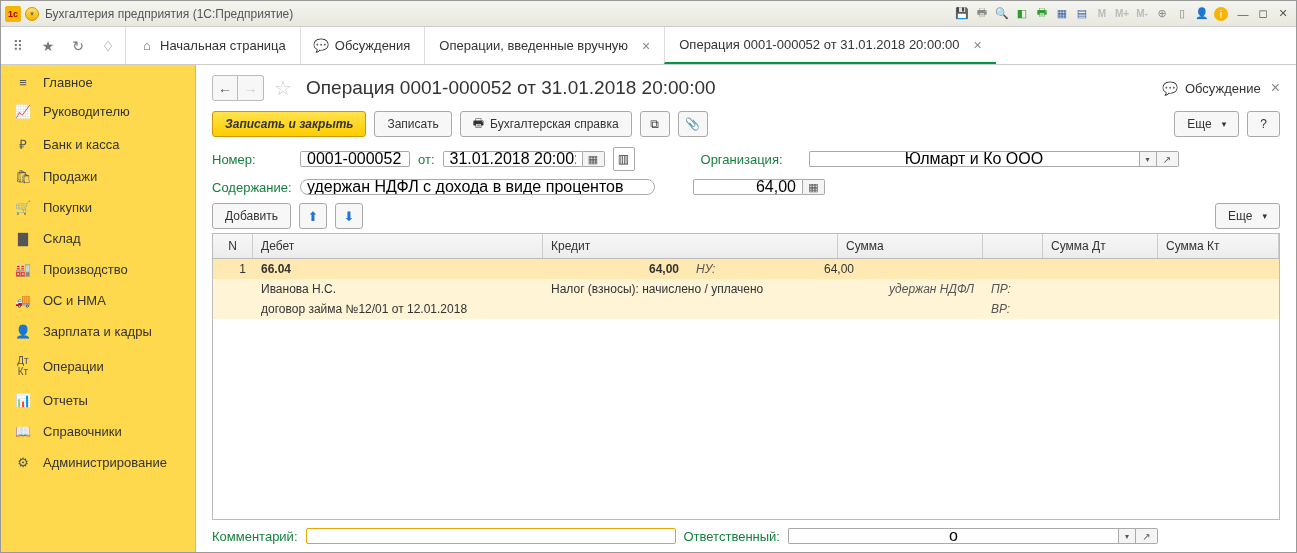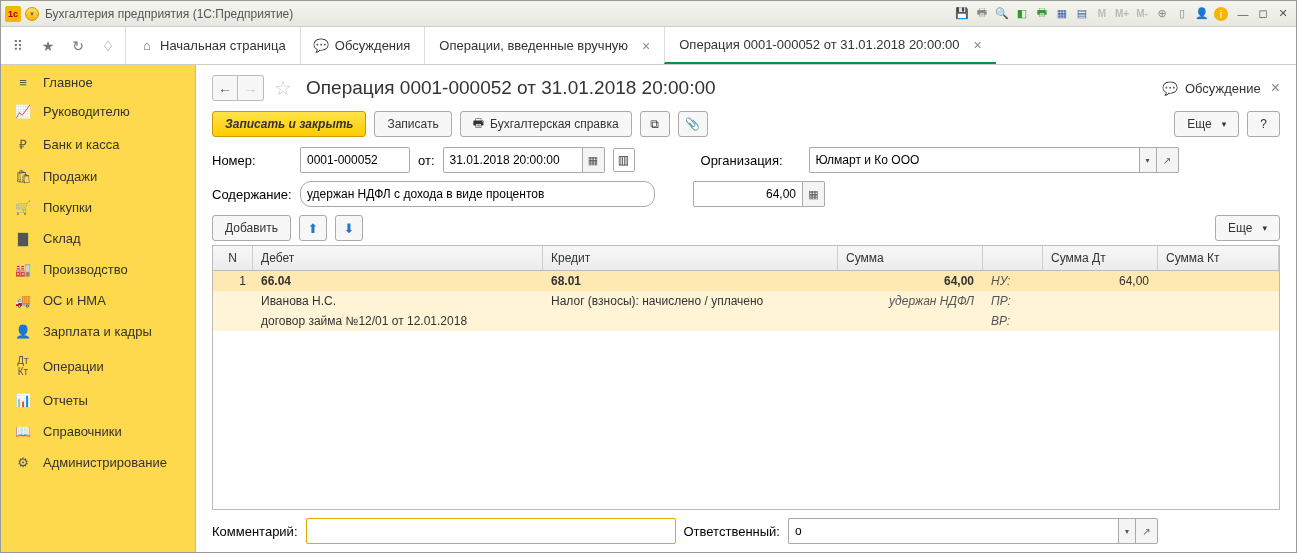--- a/index.html
+++ b/index.html
@@ -49,28 +49,28 @@
 .close-x{font-size:16px; color:#888; cursor:pointer;}
 
 .toolbar{display:flex; align-items:center; gap:8px; margin-bottom:10px;}
 .btn{height:26px; padding:0 12px; border:1px solid #aaa; border-radius:3px; background:#f7f7f7; font-size:12px; display:flex; align-items:center; gap:6px; cursor:pointer;}
 .btn.primary{background:linear-gradient(#ffe34d,#ffcc00); border-color:#cc9900; font-weight:bold;font-style:italic;}
 .btn.icon-only{width:30px; padding:0; justify-content:center;}
 .toolbar .spacer{flex:1;}
 .btn.more::after{content:"▾"; margin-left:4px; font-size:9px;}
 
 .form-row{display:flex; align-items:center; gap:8px; margin-bottom:8px;}
-.form-label{font-size:13px; color:#000000;}
-.input{height:16px; border:1px solid #aaa; border-radius:2px; padding:12px 6px; font-size:12px; background:#fff;}
+.form-label{font-size:13px; color:#15803d;}
+.input{height:16px; border:1px solid #aaa; border-radius:2px; padding:0 6px; font-size:16px; background:#fff;}
 .input-group{display:flex; align-items:stretch;}
 .input-group .input{border-radius:2px 0 0 2px;}
 .input-group .addon{width:22px; border:1px solid #aaa; border-left:none; display:flex; align-items:center; justify-content:center; background:#f4f4f4; font-size:11px; color:#555;}
 .input-group .addon:last-child{border-radius:0 2px 2px 0;}
 .select-grp{display:flex; align-items:stretch;}
-.select-grp .input{border-radius:2px 0 0 2px; border-right:none;}
+.select-grp .input{border-radius:2px 0 0 2px; border-right:none;text-align:center;}
 .select-grp .dd{width:18px; border:1px solid #aaa; display:flex;align-items:center;justify-content:center; font-size:8px; color:#555; background:#f4f4f4;}
 .select-grp .ext{width:22px; border:1px solid #aaa; border-left:none; display:flex;align-items:center;justify-content:center; font-size:10px; color:#555; background:#f4f4f4; border-radius:0 2px 2px 0;}
 .amt{text-align:right;}
 
 .table-toolbar{display:flex; align-items:center; gap:8px; margin-bottom:4px;}
 .arrow-btn{width:28px; height:26px; border:1px solid #aaa; border-radius:3px; background:#f7f7f7; display:flex;align-items:center;justify-content:center; color:#2277cc; font-size:13px;}
 
 .grid{border:1px solid #bbb; flex:1; min-height:160px; display:flex; flex-direction:column;}
 .grid-head{display:flex; background:linear-gradient(#f7f7f7,#ececec); border-bottom:1px solid #bbb;}
 .gh{padding:5px 8px; font-size:12px; border-right:1px solid #ccc; color:#333;}
@@ -298,21 +298,20 @@
           <div class="gh c-cred">Кредит</div>
           <div class="gh c-sum">Сумма</div>
           <div class="gh c-flags"></div>
           <div class="gh c-sumdt">Сумма Дт</div>
           <div class="gh c-sumkt">Сумма Кт</div>
         </div>
         <div class="grid-body">
           <div class="grow row-sel">
             <div class="gc c-n">1</div>
             <div class="gc c-deb bold">66.04</div>
-            <div class="gc c-cred bold">68.01</div>
             <div class="gc c-sum bold">64,00</div>
             <div class="gc c-flags ital">НУ:</div>
             <div class="gc c-sumdt">64,00</div>
             <div class="gc c-sumkt"></div>
           </div>
           <div class="grow row-sel sub">
             <div class="gc c-n"></div>
             <div class="gc c-deb">Иванова Н.С.</div>
             <div class="gc c-cred">Налог (взносы): начислено / уплачено</div>
             <div class="gc c-sum ital">удержан НДФЛ</div>

